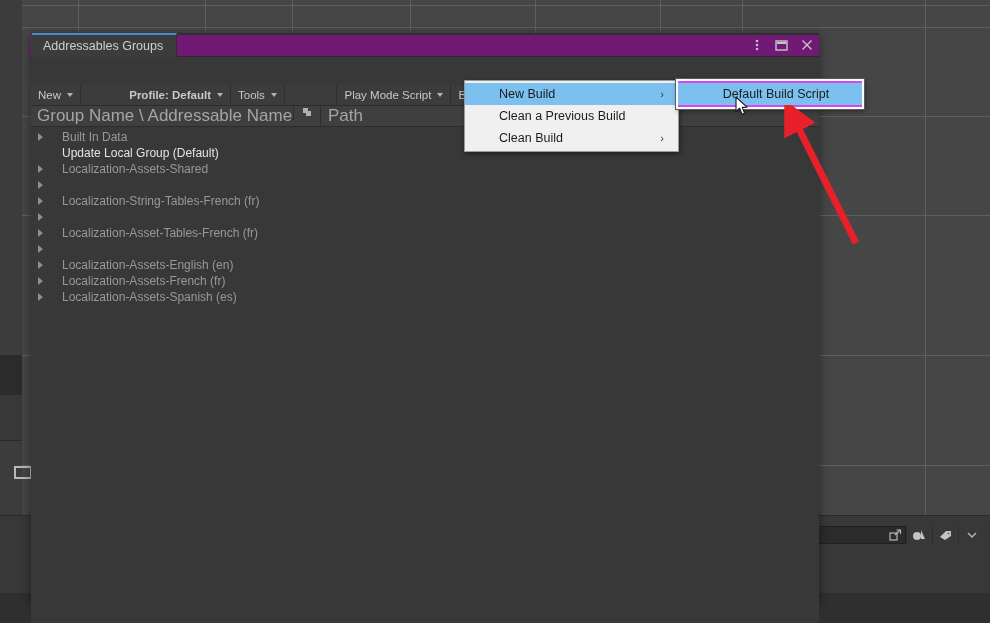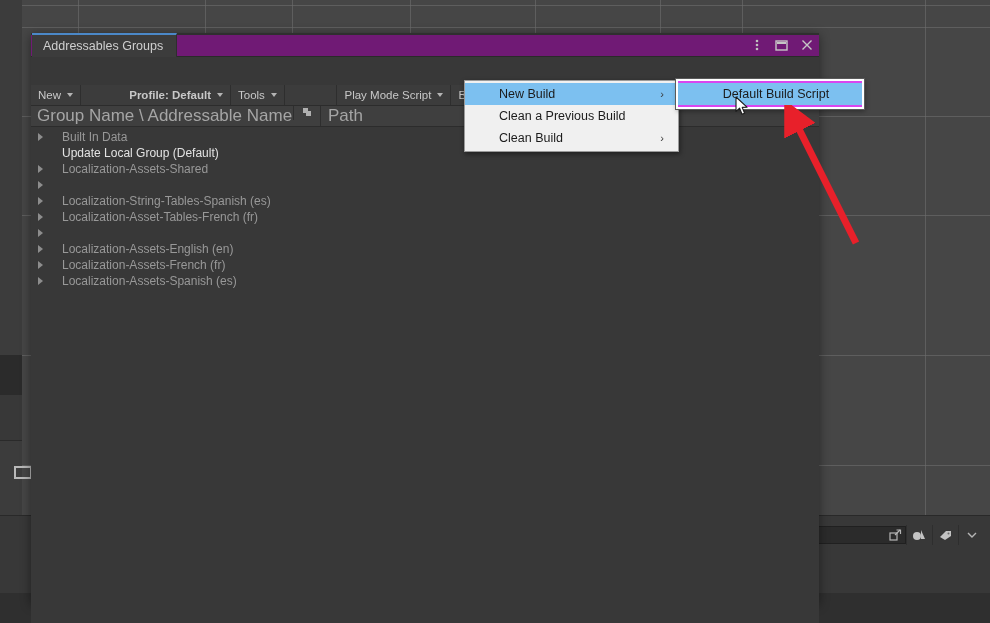--- a/index.html
+++ b/index.html
@@ -331,21 +331,24 @@
       </div>
       <div class="tree-row">
         <span class="tw"></span>
         <span class="tree-label">Localization-Assets-Shared</span>
       </div>
       <div class="tree-row">
         <span class="tw"></span>
       </div>
       <div class="tree-row">
         <span class="tw"></span>
-        <span class="tree-label">Localization-String-Tables-Spanish (es)</span>
+        <span class="tree-label">Localization-String-Tables-French (fr)</span>
+      </div>
+      <div class="tree-row">
+        <span class="tw"></span>
       </div>
       <div class="tree-row">
         <span class="tw"></span>
         <span class="tree-label">Localization-Asset-Tables-French (fr)</span>
       </div>
       <div class="tree-row">
         <span class="tw"></span>
       </div>
       <div class="tree-row">
         <span class="tw"></span>

